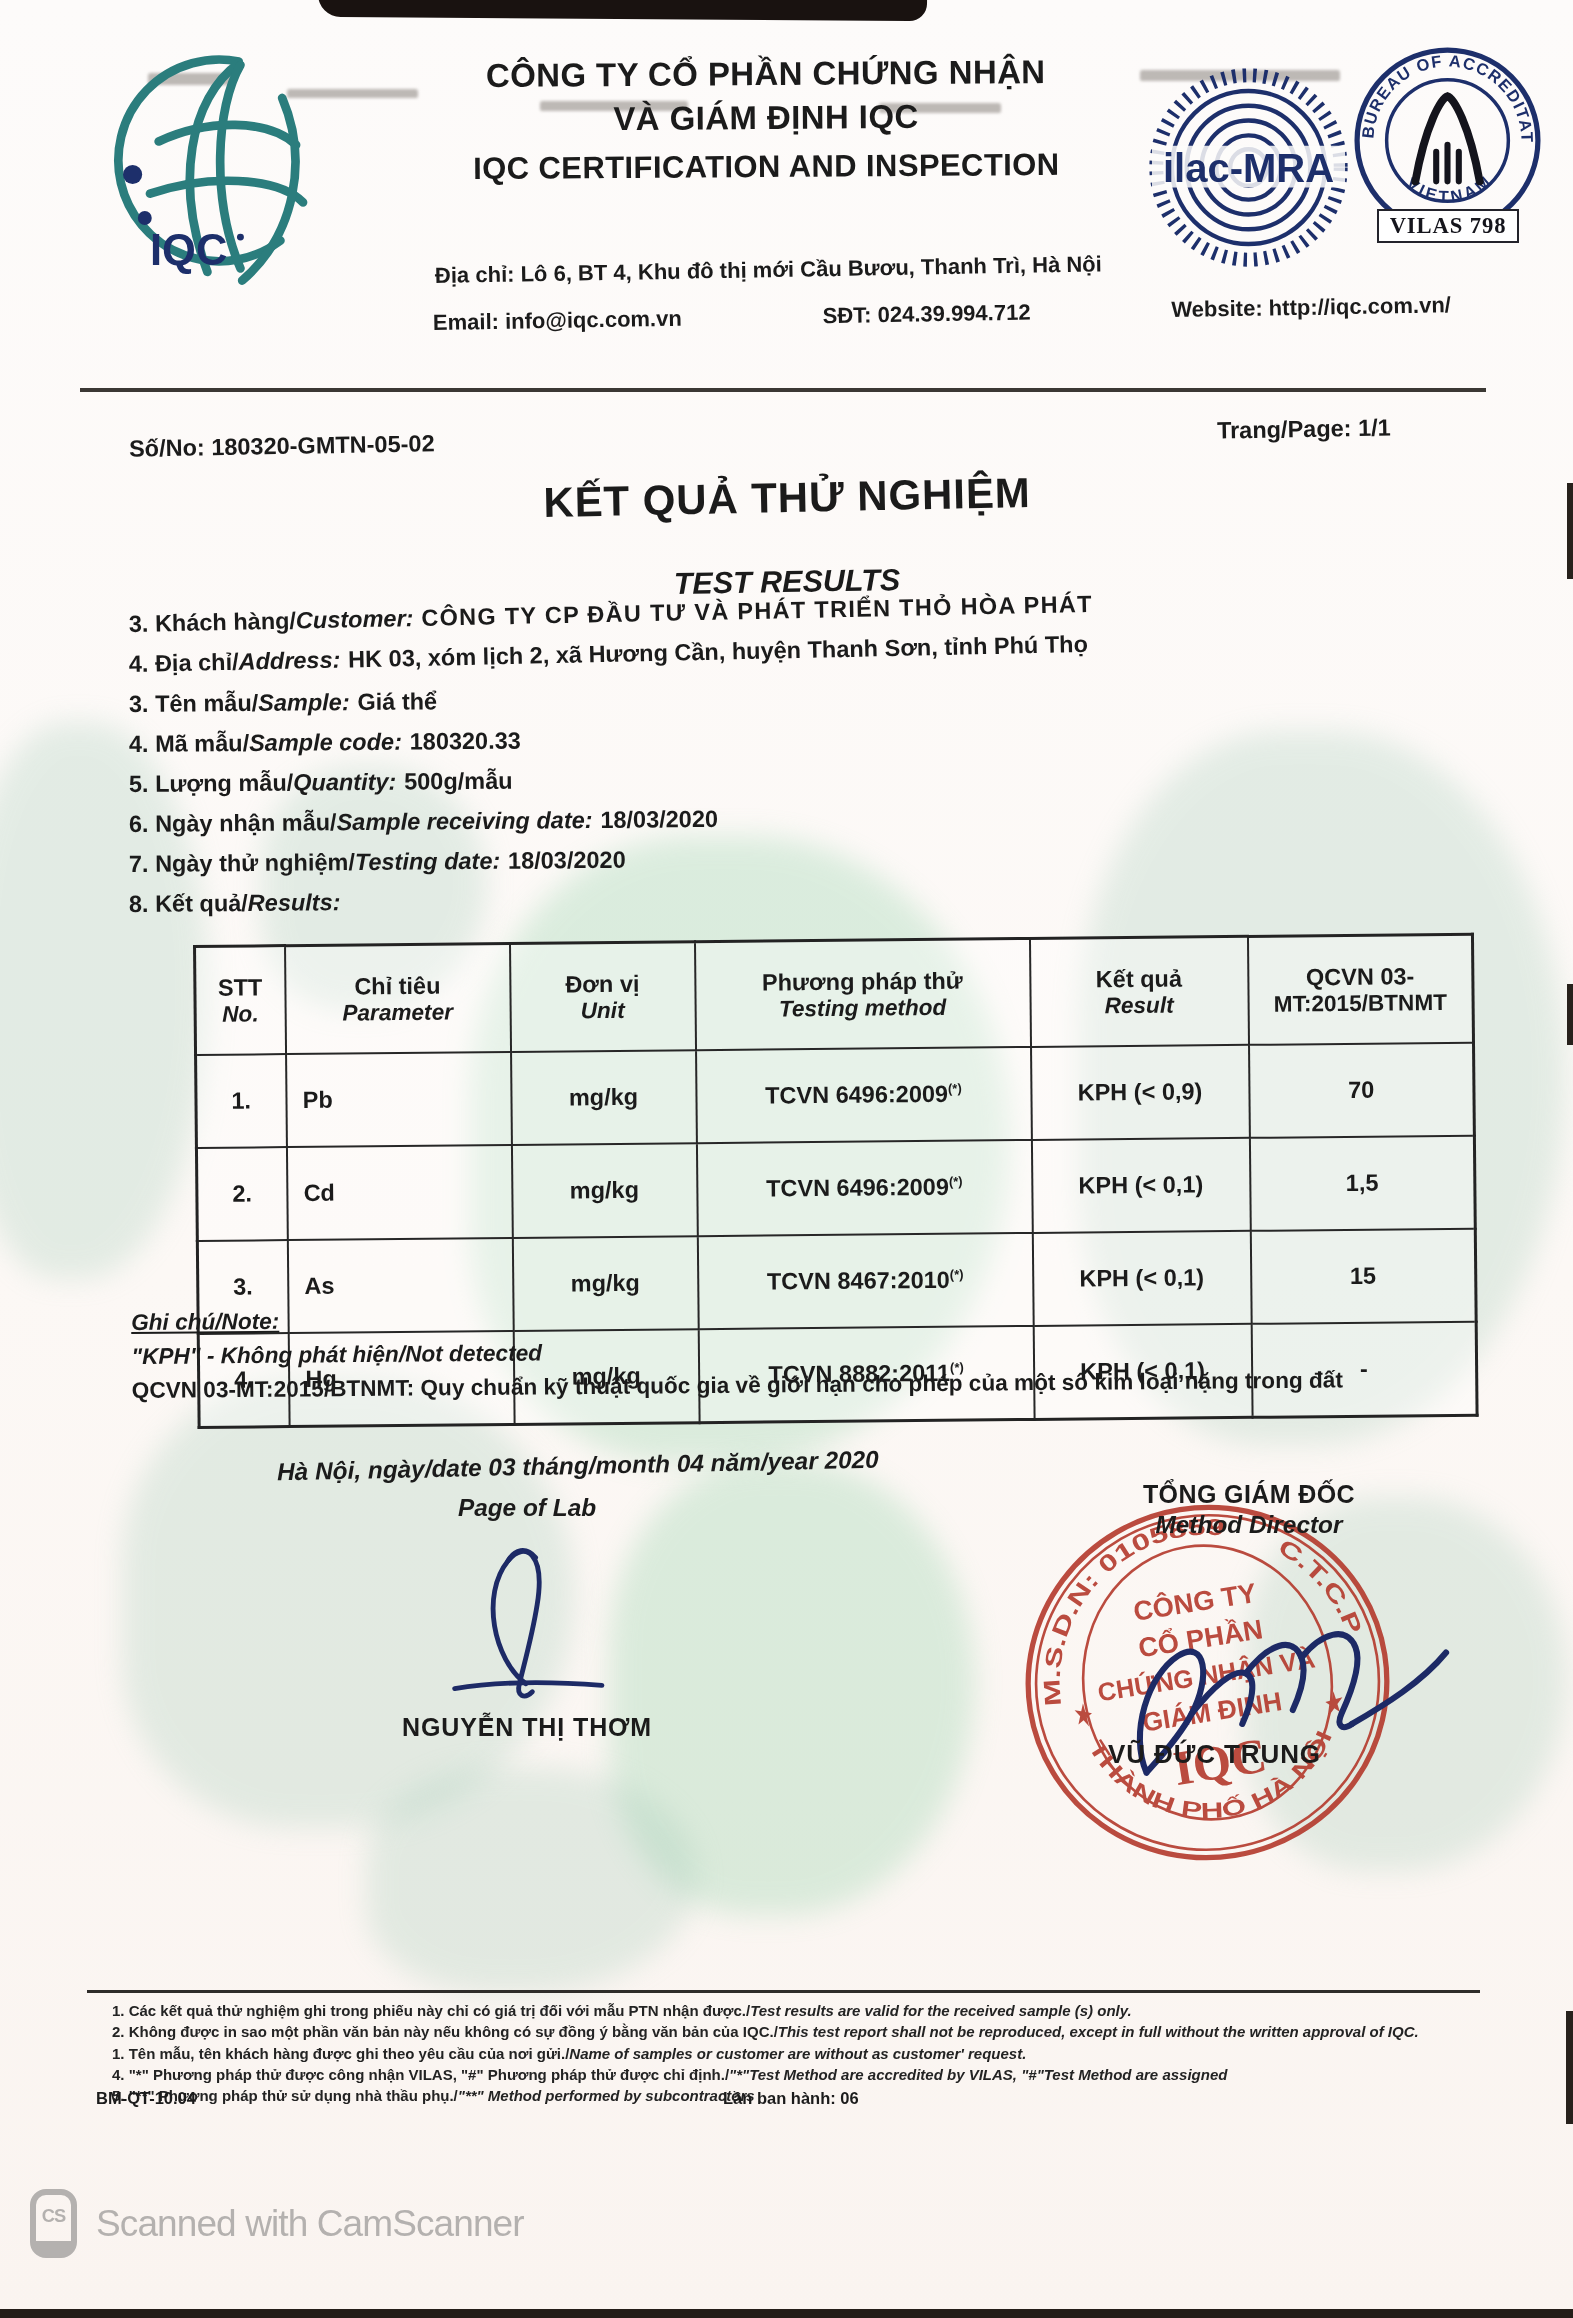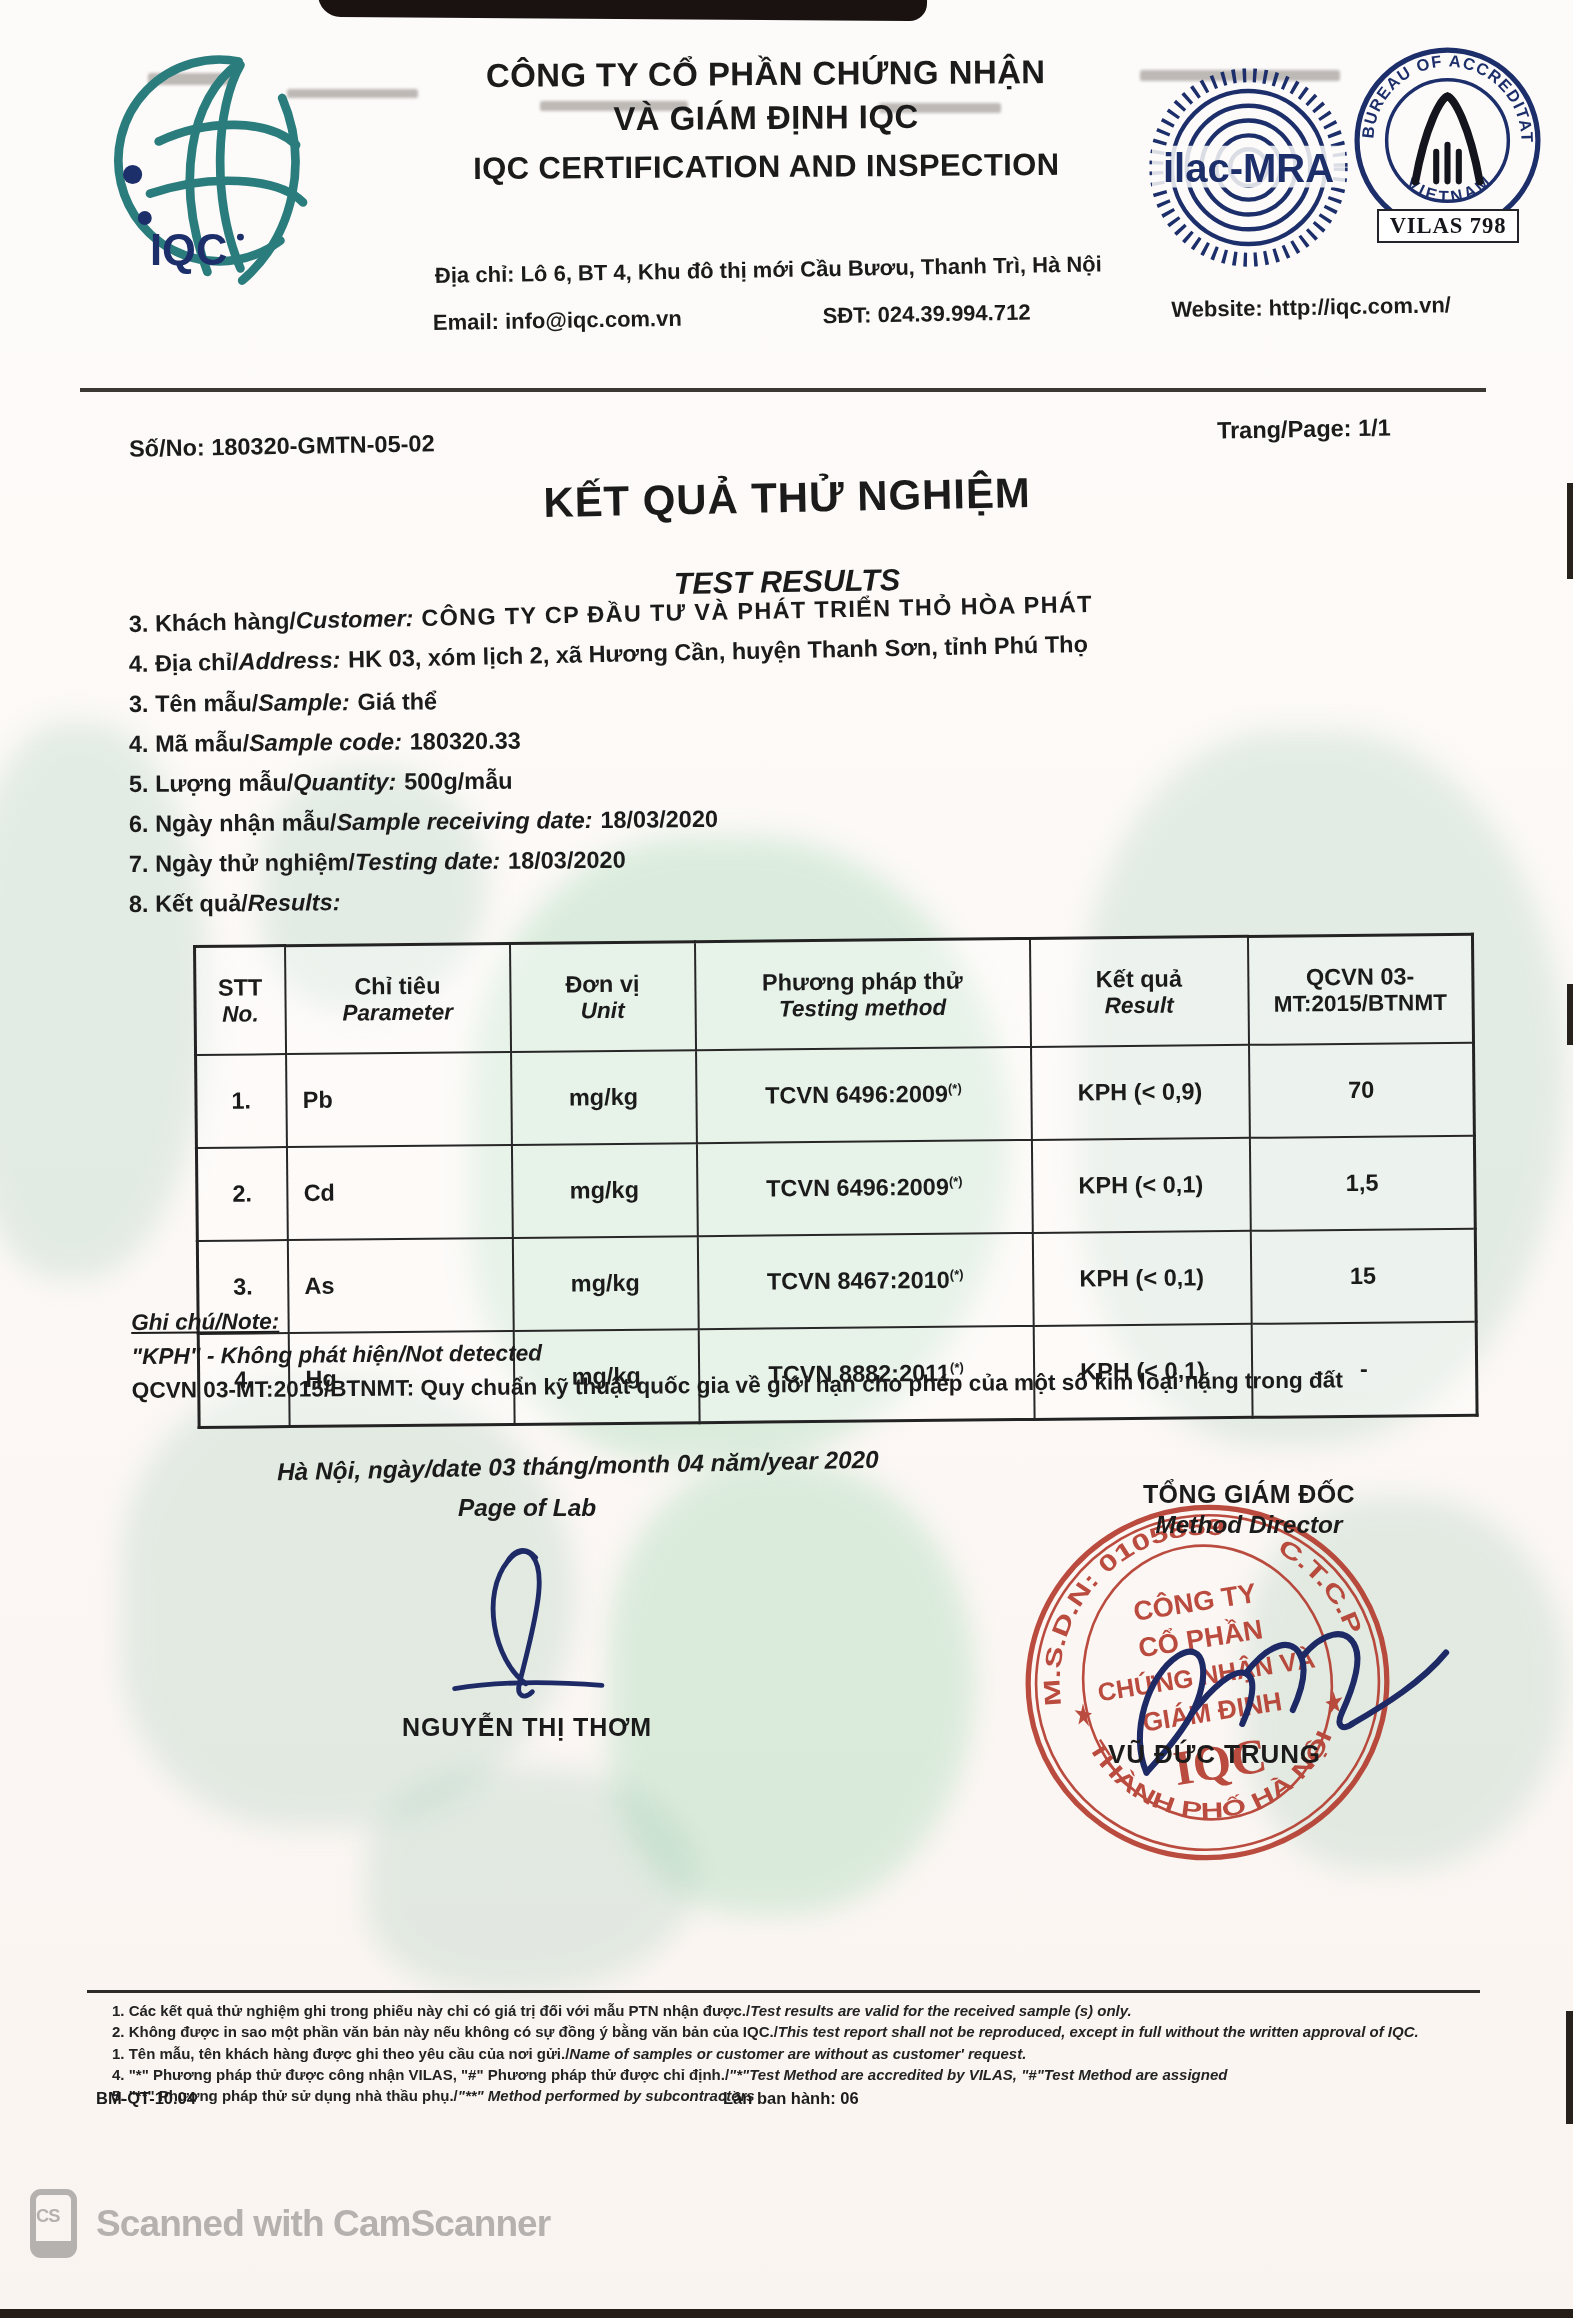--- a/index.html
+++ b/index.html
@@ -74,23 +74,23 @@
   .sig-right .nm{position:absolute;left:70px;top:259px;width:383px;text-align:center;font-size:26px;font-weight:700;letter-spacing:0.9px;z-index:3;}
   
   .foot-line{position:absolute;left:87px;top:1990px;width:1393px;height:2.6px;background:#2e2c29;}
   .fineprint{position:absolute;left:112px;top:2000px;width:1410px;font-size:15px;line-height:21.3px;color:#232323;}
   .fineprint .vi{font-weight:600;}
   .fineprint .en{font-style:italic;font-weight:600;}
   .formrow{position:absolute;left:96px;top:2089px;width:1393px;font-size:16.5px;font-weight:600;}
   .formrow .issue{position:absolute;left:627px;top:0;}
   
   .cs{position:absolute;left:30px;top:2189px;display:flex;align-items:center;color:#b4b1af;}
-  .cs-icon{width:35px;height:57px;border:6.1px solid #b4b1af;border-radius:11px;position:relative;font-weight:700;font-size:18.3px;line-height:42px;letter-spacing:-0.9px;}
+  .cs-icon{width:35px;height:57px;border:6.1px solid #b4b1af;border-radius:16px;position:relative;font-weight:700;font-size:18.3px;text-align:center;line-height:42px;letter-spacing:-0.9px;}
   .cs-icon::after{content:"";position:absolute;left:-0.9px;bottom:-1.7px;width:37px;height:13px;background:#b4b1af;border-radius:0 0 4.4px 4.4px;}
-  .cs-label{font-size:37px;margin-left:19px;letter-spacing:-0.9px;font-weight:bold;}
+  .cs-label{font-size:37px;margin-left:19px;letter-spacing:-0.9px;}
 </style>
 </head>
 <body>
 
 <div class="page">
 
   <div class="wm" style="left:-35px;top:722px;width:244px;height:557px;"></div>
   <div class="wm" style="left:261px;top:766px;width:226px;height:244px;"></div>
   <div class="wm green" style="left:470px;top:836px;width:540px;height:627px;"></div>
   <div class="wm" style="left:1079px;top:731px;width:487px;height:714px;"></div>

